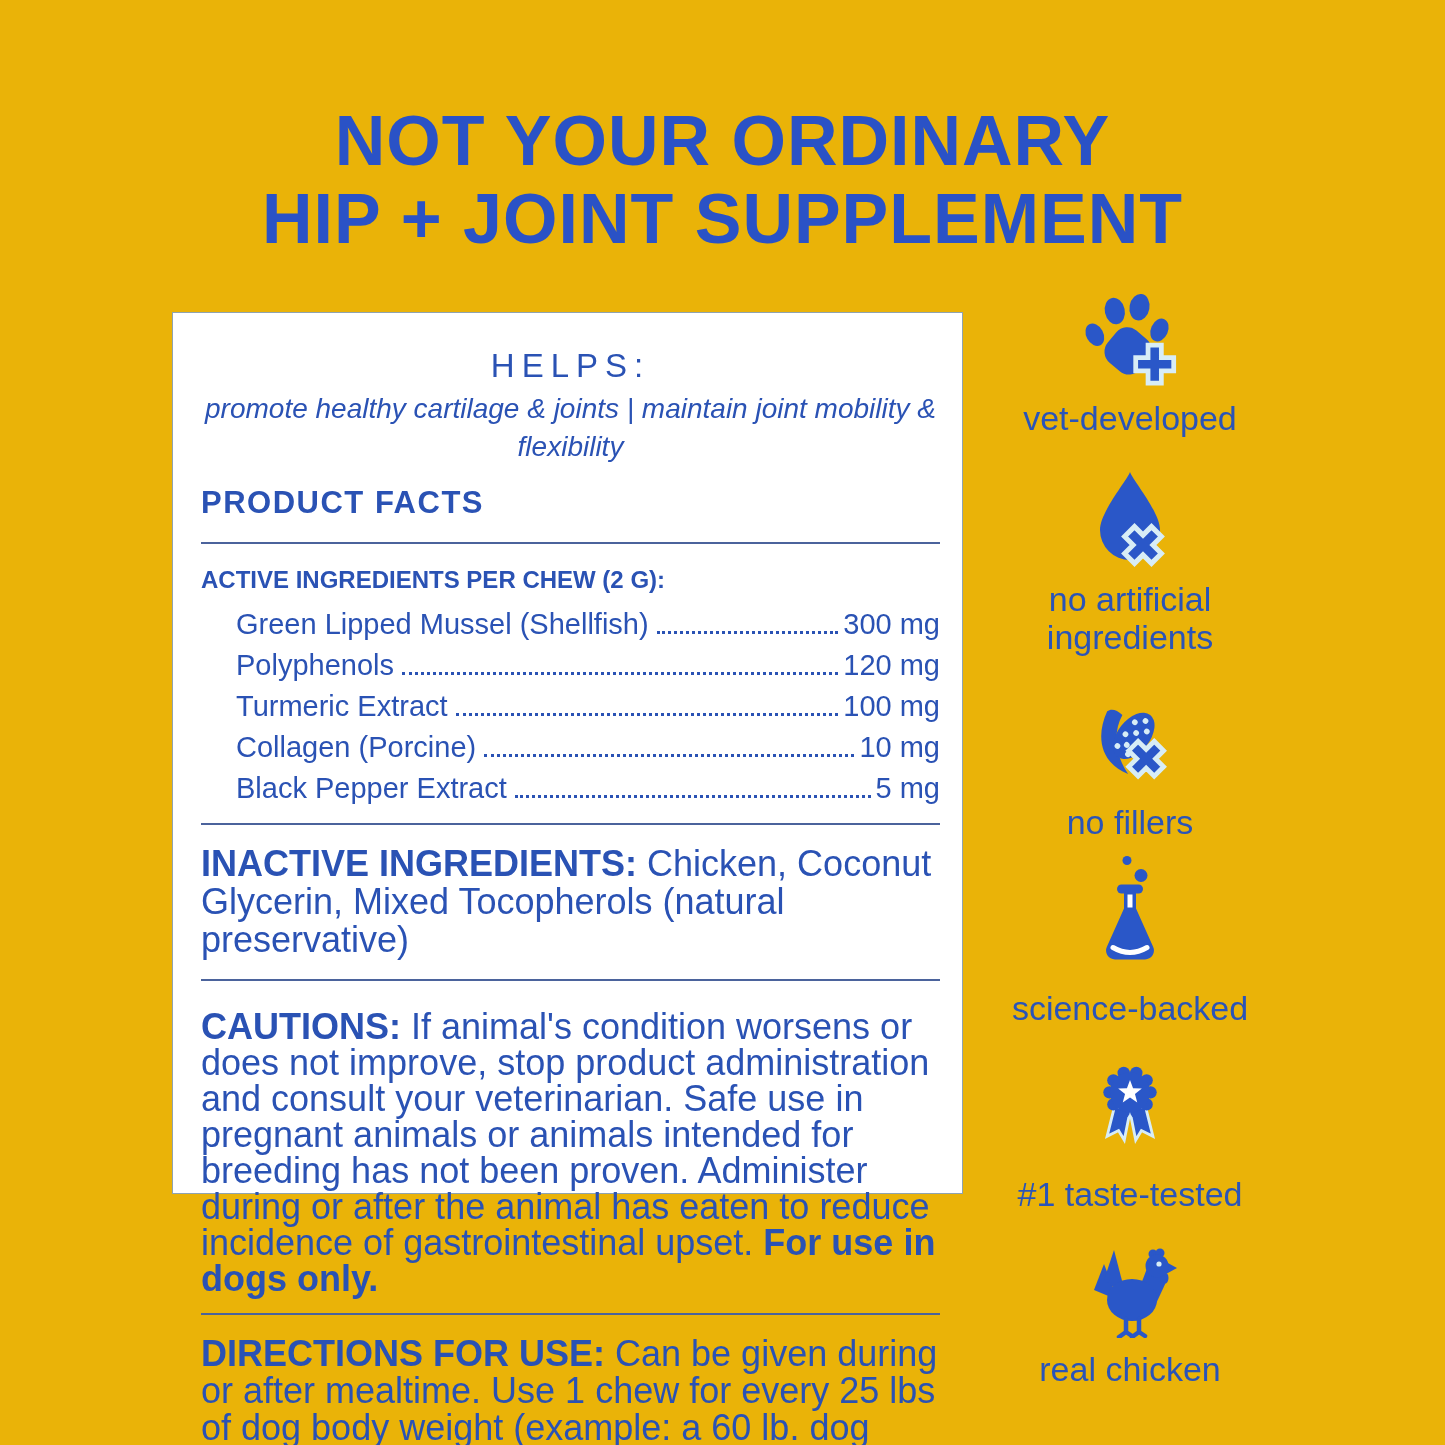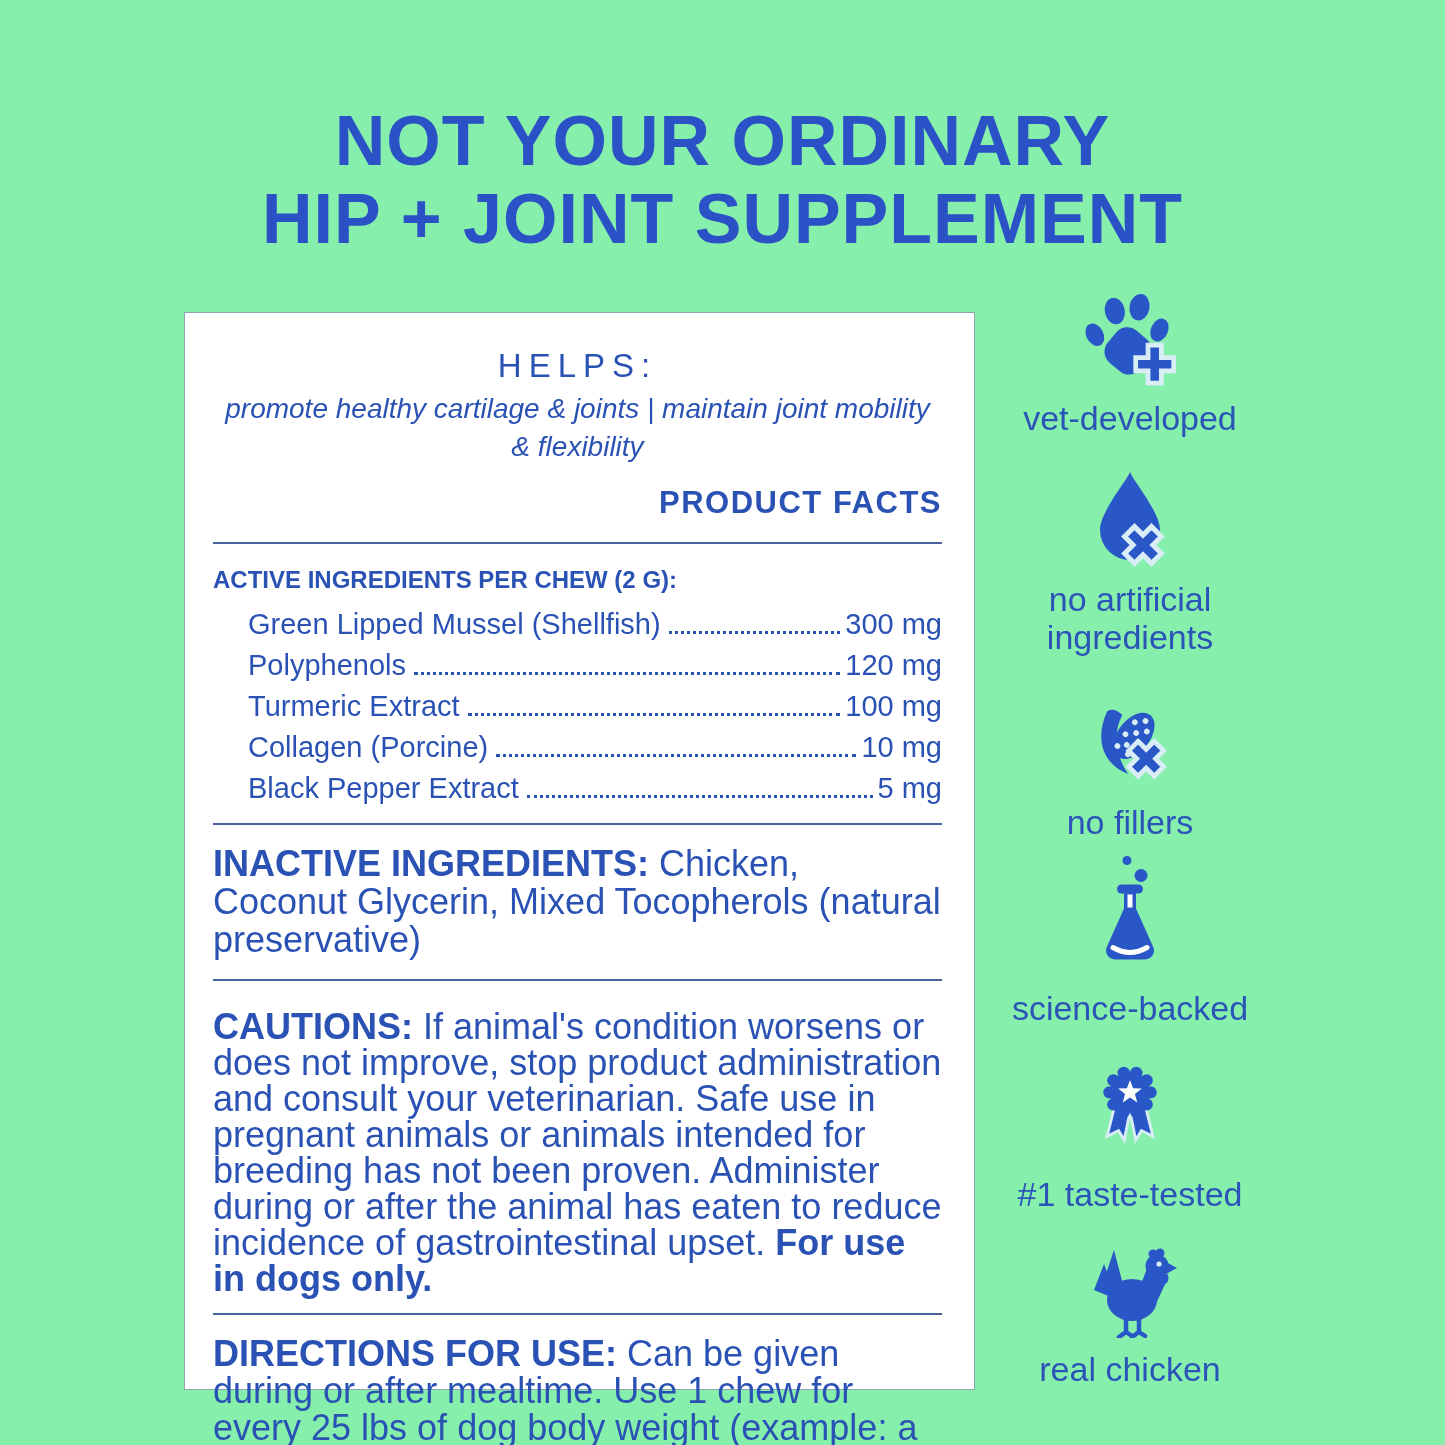--- a/index.html
+++ b/index.html
@@ -1,28 +1,28 @@
 <!DOCTYPE html>
 <html><head>
 <meta charset="utf-8">
 <style>
   html,body{margin:0;padding:0;}
   body{background:#d8edf6;font-family:"Liberation Sans", sans-serif;}
-  .canvas{position:relative;width:1445px;height:1445px;background:#86efac;overflow:hidden;}
+  .canvas{position:relative;width:1445px;height:1445px;background:#eab308;overflow:hidden;}
 
   
   .title{position:absolute;top:102px;left:0;right:0;text-align:center;color:#2a52c6;
          font-weight:bold;font-size:70px;line-height:78px;letter-spacing:1px;}
 
   
-  .panel{position:absolute;left:184px;top:312px;width:791px;height:1078px;background:#ffffff;
-         border:1.5px solid #8fa3b0;box-sizing:border-box;padding:34px 32px 0 28px;color:#2a52b4;}
+  .panel{position:absolute;left:172px;top:312px;width:791px;height:882px;background:#ffffff;
+         border:1.5px solid #8fa3b0;box-sizing:border-box;padding:34px 22px 0 28px;color:#2a52b4;}
   .helps-heading{text-align:center;font-size:33px;letter-spacing:7px;line-height:37px;}
   .helps-text{text-align:center;font-size:28px;line-height:38px;margin-top:6px;font-style:italic;}
-  .pf-heading{text-align:right;font-size:31px;font-weight:bold;letter-spacing:1.5px;margin-top:20px;line-height:34px;}
+  .pf-heading{text-align:left;font-size:31px;font-weight:bold;letter-spacing:1.5px;margin-top:20px;line-height:34px;}
   .rule{border:none;border-top:2px solid #4b639c;margin:22px 0 0 0;}
   .active-heading{font-size:24px;font-weight:bold;margin-top:18px;margin-bottom:6px;line-height:36px;}
   .ing-row{display:flex;align-items:baseline;font-size:29px;line-height:41px;margin-left:35px;}
   .ing-name{white-space:nowrap;}
   .ing-dots{flex:1;border-bottom:3.5px dotted #2a52b4;margin:0 5px 9px 8px;min-width:20px;}
   .ing-amount{white-space:nowrap;}
   .para{font-size:36px;line-height:38px;margin-top:20px;}
   .para.tight{line-height:36px;margin-top:28px;}
   .para.directions{line-height:37px;margin-top:20px;}
   .bold{font-weight:bold;}

